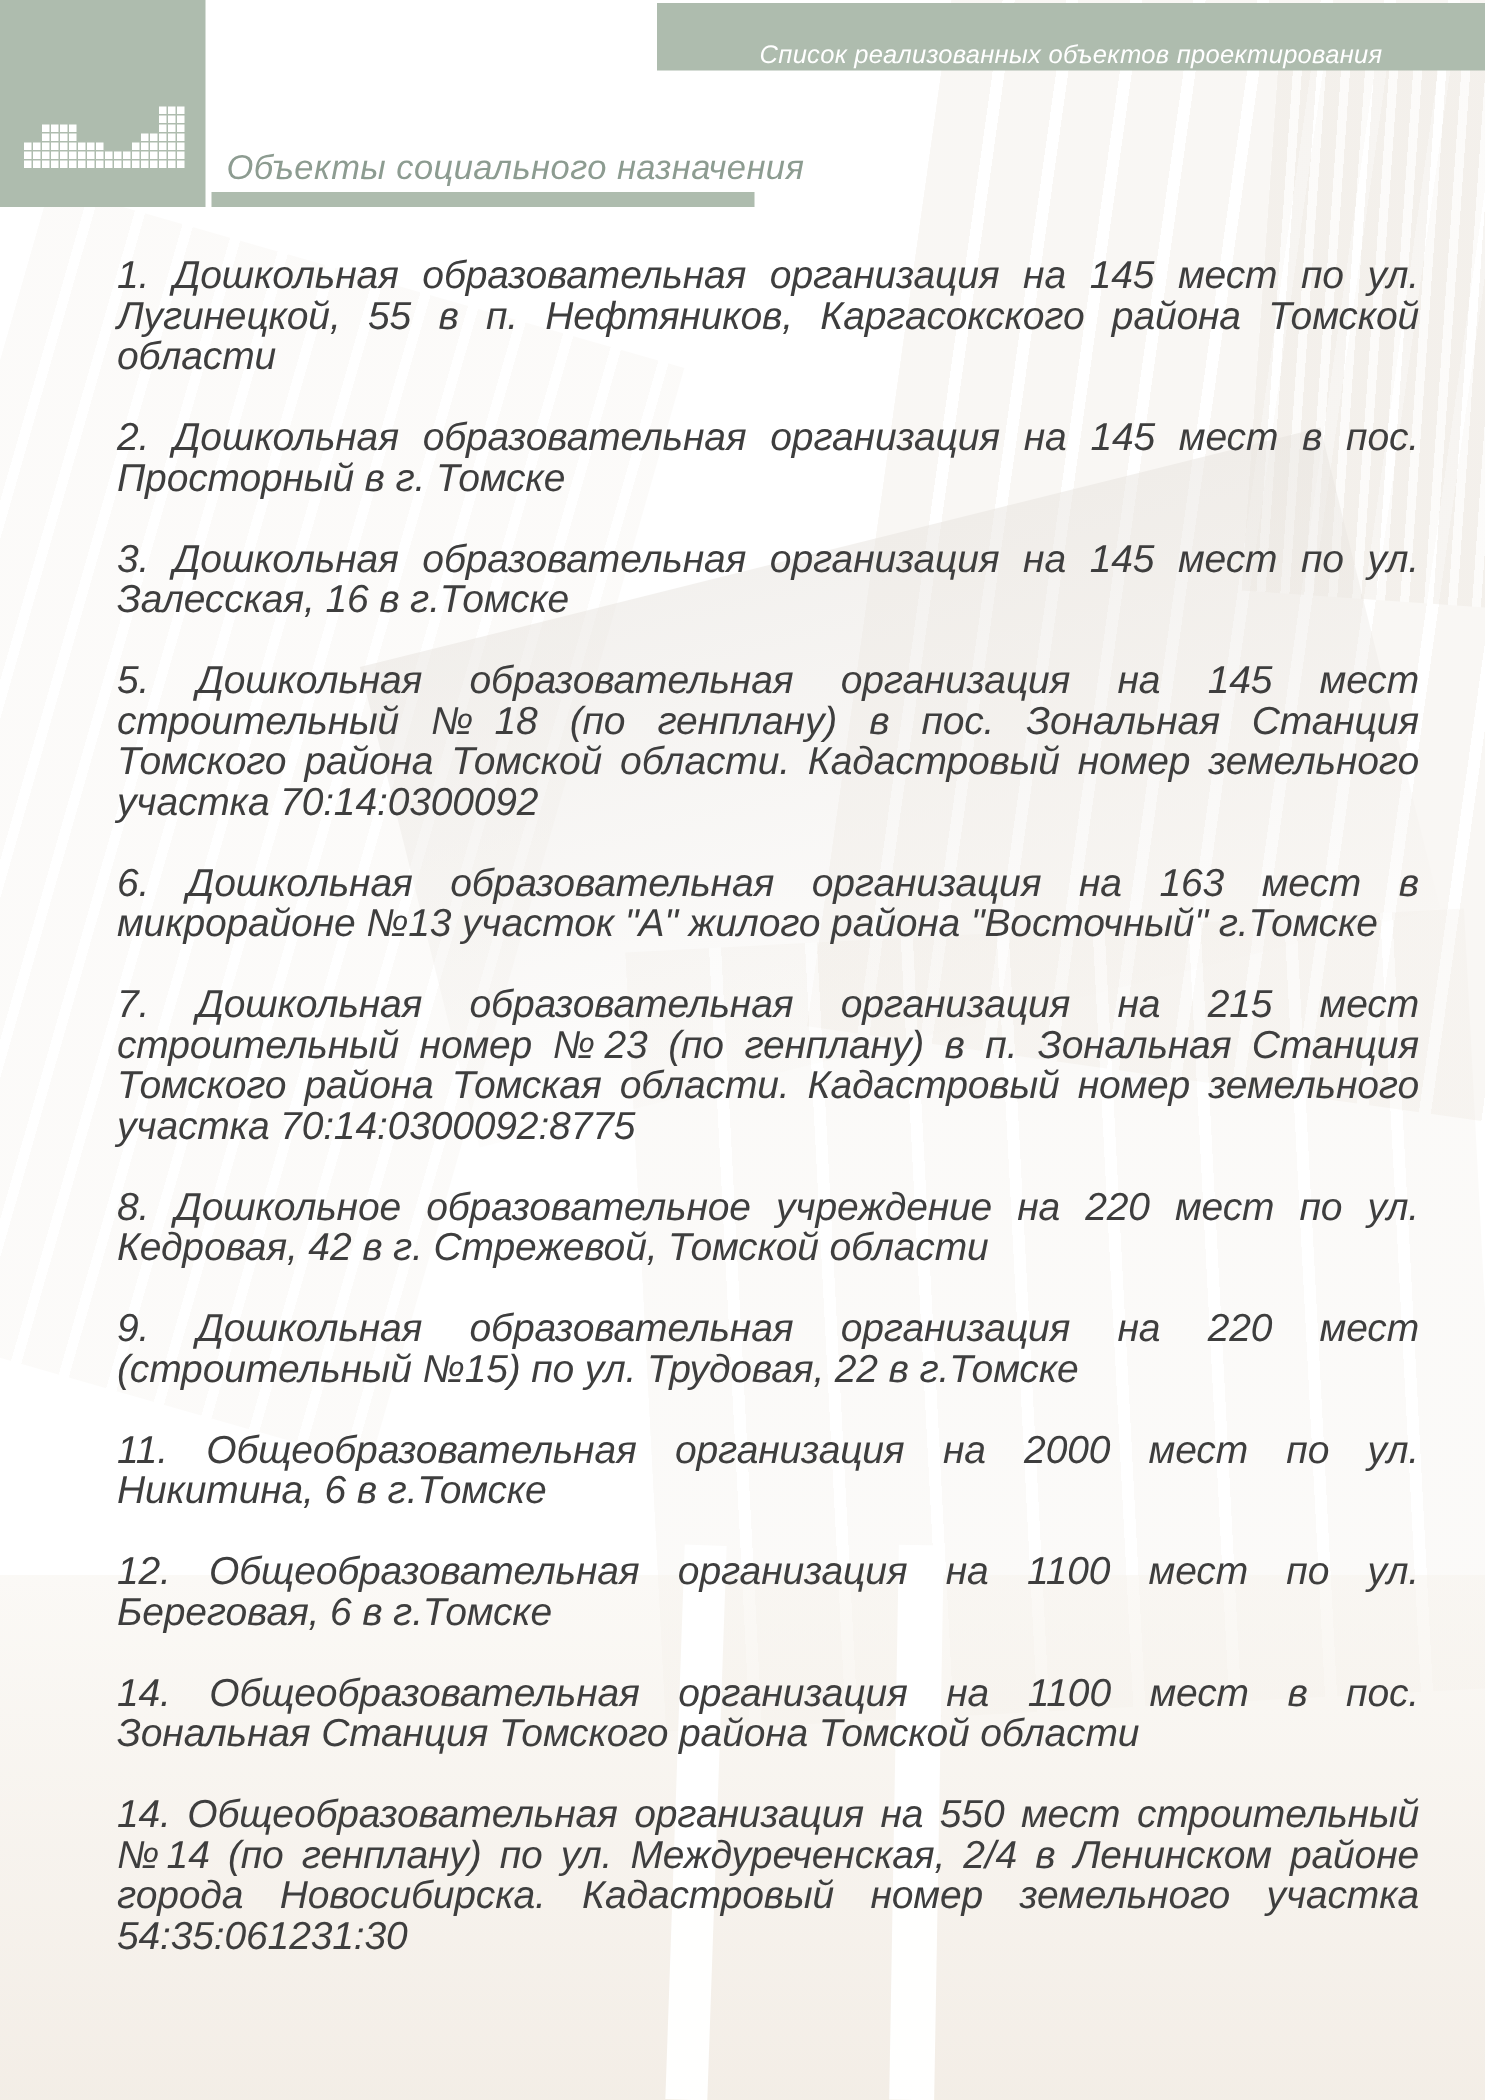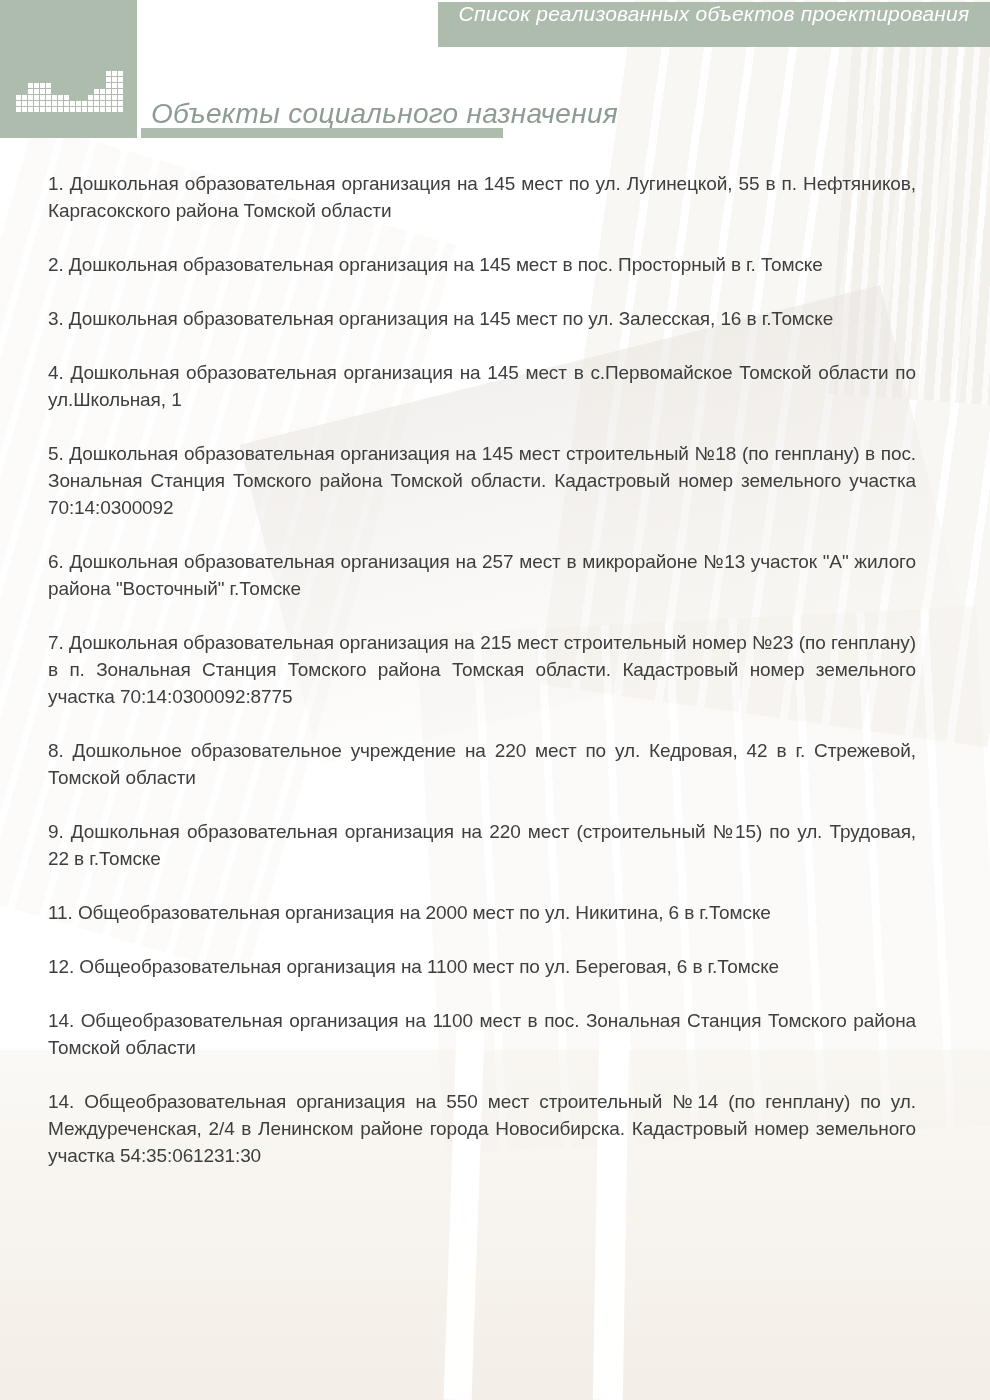--- a/index.html
+++ b/index.html
@@ -40,44 +40,44 @@
     left:0;top:1050px;width:990px;height:350px;
     background:linear-gradient(180deg, rgba(246,242,235,.45), rgba(240,233,224,.8));
   }
   .bg-bottom-bar1{left:450px;top:1030px;width:28px;height:370px;background:rgba(255,255,255,.95);transform:rotate(2deg);}
   .bg-bottom-bar2{left:596px;top:1030px;width:30px;height:370px;background:rgba(255,255,255,.95);transform:rotate(1deg);}
 
   
   .banner{
     position:absolute;left:438px;top:2px;width:552px;height:45px;
     background:#aebcae;color:#ffffff;
-    display:flex;align-items:flex-start;justify-content:center;
-    font-style:italic;font-size:21px;letter-spacing:.2px;
+    display:flex;align-items:flex-end;justify-content:center;
+    font-style:italic;font-size:17px;letter-spacing:.2px;
   }
   .logo-block{
     position:absolute;left:0;top:0;width:137px;height:138px;background:#aebcae;
   }
   .logo-grid{
     position:absolute;left:16px;top:71px;
     display:grid;grid-template-columns:repeat(18,5px);grid-auto-rows:5px;gap:1px;
   }
   .logo-cell{width:5px;height:5px;}
   .logo-cell.on{background:#ffffff;}
   .subtitle{
     position:absolute;left:151px;top:98px;width:520px;
-    font-style:italic;font-size:28px;color:#8d9c91;letter-spacing:.3px;
+    font-style:italic;font-size:23px;color:#8d9c91;letter-spacing:.3px;
   }
   .subtitle-bar{
     position:absolute;left:141px;top:128px;width:362px;height:10px;background:#aebcae;
   }
 
   
   .object-list{
-    position:absolute;left:48px;top:170px;width:868px;
-    font-size:19px;line-height:27px;color:#3e3e3e;
+    position:absolute;left:78px;top:170px;width:868px;
+    font-style:italic;font-size:26px;line-height:27px;color:#3e3e3e;
     letter-spacing:-0.1px;
   }
   .object-list p{
     margin:0 0 27px 0;
     text-align:justify;
   }
 </style>
 </head>
 <body>
 
@@ -227,23 +227,22 @@
     </div>
 </div>
 
 <div class="subtitle">Объекты социального назначения</div>
 <div class="subtitle-bar"></div>
 
 <main class="object-list">
   <p>1. Дошкольная образовательная организация на 145 мест по ул. Лугинецкой, 55 в п. Нефтяников, Каргасокского района Томской области</p>
   <p>2. Дошкольная образовательная организация на 145 мест в пос. Просторный в г. Томске</p>
   <p>3. Дошкольная образовательная организация на 145 мест по ул. Залесская, 16 в г.Томске</p>
-  <p>4. Дошкольная образовательная организация на 145 мест в с.Первомайское Томской области по ул.Школьная, 1</p>
   <p>5. Дошкольная образовательная организация на 145 мест строительный №18 (по генплану) в пос. Зональная Станция Томского района Томской области. Кадастровый номер земельного участка 70:14:0300092</p>
-  <p>6. Дошкольная образовательная организация на 257 мест в микрорайоне №13 участок "А" жилого района "Восточный" г.Томске</p>
+  <p>6. Дошкольная образовательная организация на 163 мест в микрорайоне №13 участок "А" жилого района "Восточный" г.Томске</p>
   <p>7. Дошкольная образовательная организация на 215 мест строительный номер №23 (по генплану) в п. Зональная Станция Томского района Томская области. Кадастровый номер земельного участка 70:14:0300092:8775</p>
   <p>8. Дошкольное образовательное учреждение на 220 мест по ул. Кедровая, 42 в г. Стрежевой, Томской области</p>
   <p>9. Дошкольная образовательная организация на 220 мест (строительный №15) по ул. Трудовая, 22 в г.Томске</p>
   <p>11. Общеобразовательная организация на 2000 мест по ул. Никитина, 6 в г.Томске</p>
   <p>12. Общеобразовательная организация на 1100 мест по ул. Береговая, 6 в г.Томске</p>
   <p>14. Общеобразовательная организация на 1100 мест в пос. Зональная Станция Томского района Томской области</p>
   <p>14. Общеобразовательная организация на 550 мест строительный №14 (по генплану) по ул. Междуреченская, 2/4 в Ленинском районе города Новосибирска. Кадастровый номер земельного участка 54:35:061231:30</p>
 </main>
 
 </body></html>

